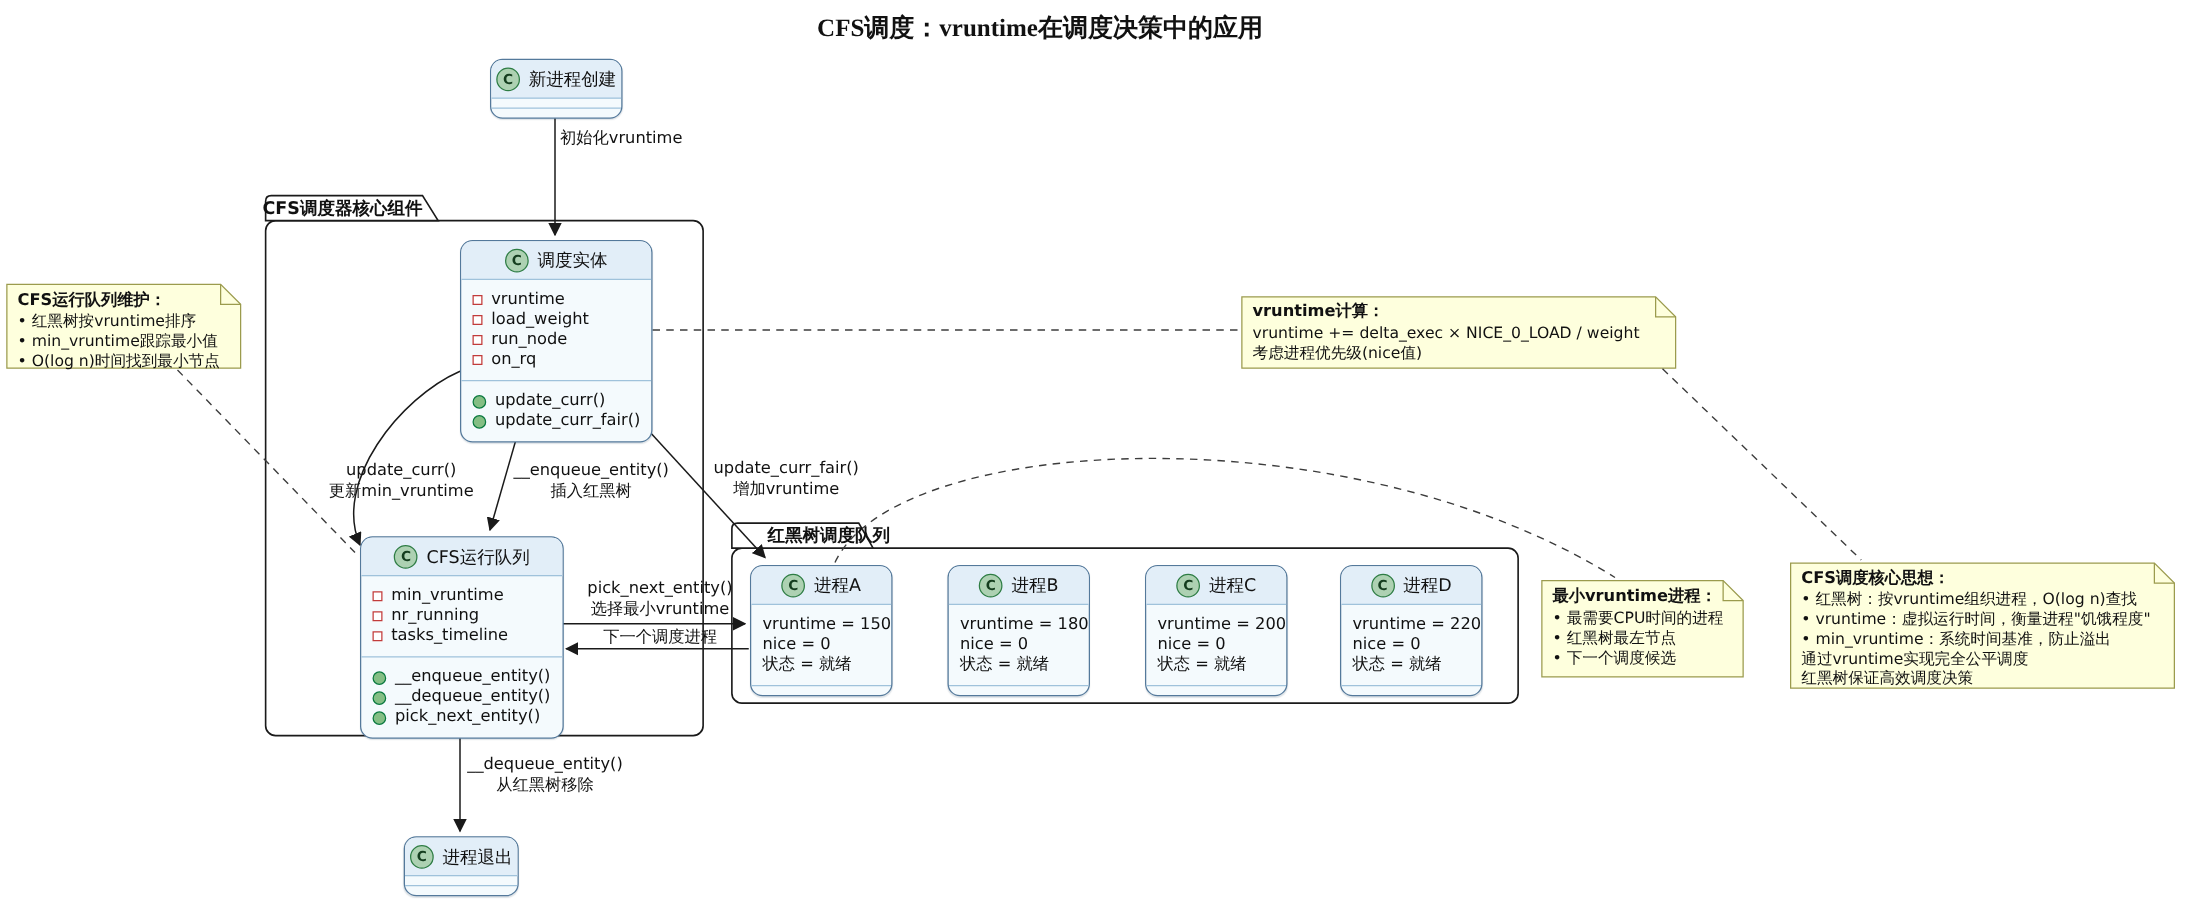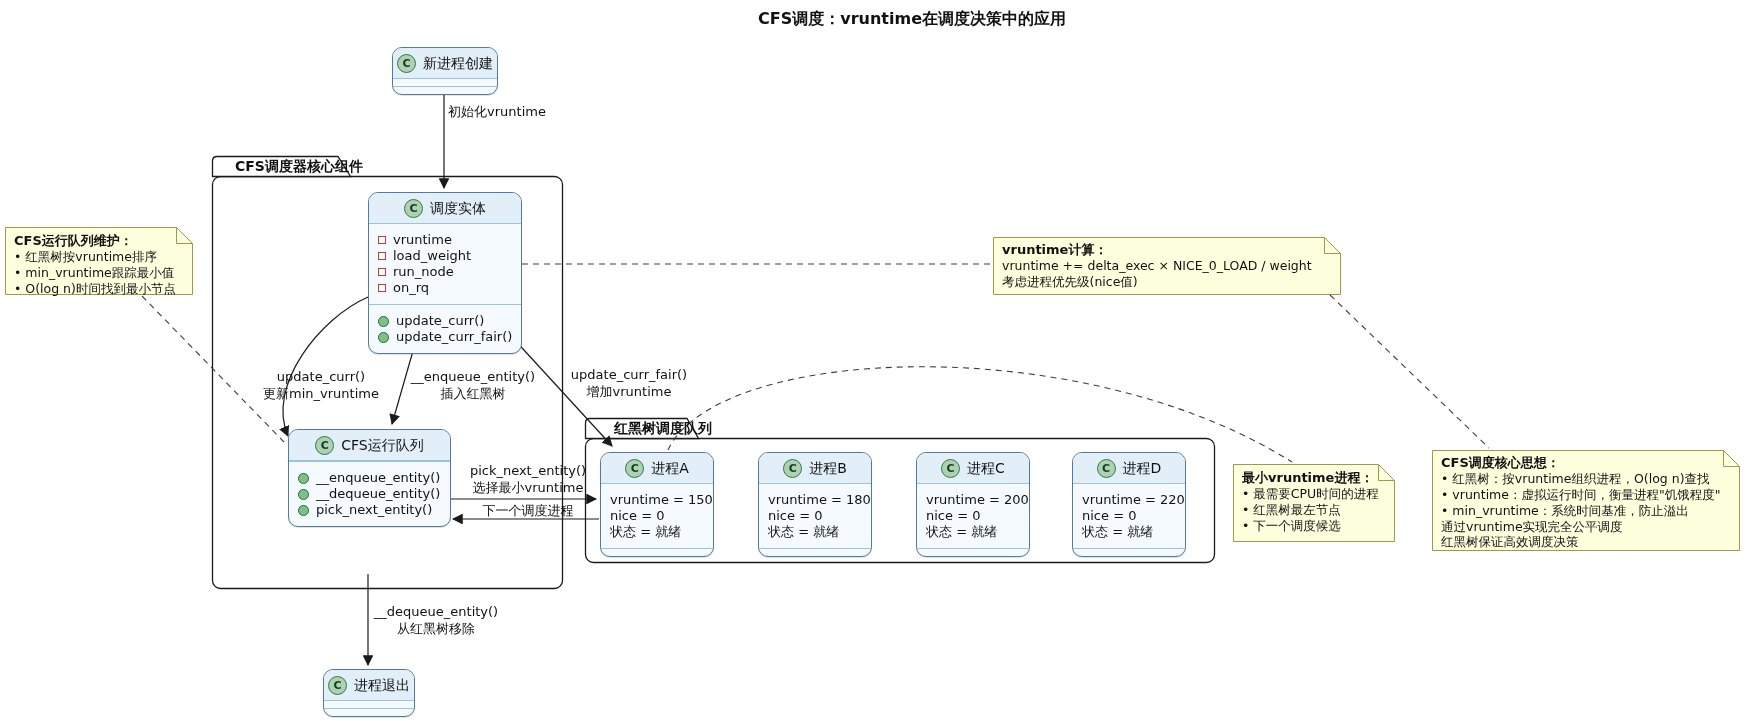--- a/index.html
+++ b/index.html
@@ -2,22 +2,22 @@
 <html><head>
 <meta charset="utf-8">
 <style>
   html,body{margin:0;padding:0;background:#ffffff;}
   body{
     width:1748px;height:721px;position:relative;overflow:hidden;
     font-family:"DejaVu Sans","Liberation Sans",sans-serif;color:#111;
   }
   .underlay{position:absolute;left:0;top:0;z-index:1;}
   .diagram-title{
-    position:absolute;z-index:3;left:912px;top:9px;transform:translateX(-50%);
-    font-size:16px;font-weight:bold;white-space:nowrap;
+    position:absolute;z-index:3;left:832px;top:9px;transform:translateX(-50%);
+    font-size:20px;font-weight:bold;white-space:nowrap;font-family:Liberation Serif, serif;
   }
   .pkg-label{position:absolute;z-index:3;font-weight:bold;font-size:14px;white-space:nowrap;}
   .uml-class{
     position:absolute;z-index:2;background:#F4FAFD;border:1px solid #54799B;
     border-radius:10px;overflow:hidden;box-shadow:0 1px 1px rgba(30,60,90,.15);
   }
   .cls-header{
     display:flex;align-items:center;justify-content:center;gap:7px;
     background:#E2EEF8;border-bottom:1px solid #9FC2DB;padding:6px 8px 5px 8px;
   }
@@ -84,21 +84,21 @@
   <path d="M368,574 L368,665" stroke="#1a1a1a" stroke-width="1.2" fill="none" marker-end="url(#arr)"></path>
 
   <path d="M142,296 L284,442" stroke="#3c3c3c" stroke-width="1.1" stroke-dasharray="6 5" fill="none"></path>
   <path d="M522,264 L993,264" stroke="#3c3c3c" stroke-width="1.1" stroke-dasharray="6 5" fill="none"></path>
   <path d="M668,450 C716,346 1078,328 1292,462" stroke="#3c3c3c" stroke-width="1.1" stroke-dasharray="6 5" fill="none"></path>
   <path d="M1330,295 L1489,448" stroke="#3c3c3c" stroke-width="1.1" stroke-dasharray="6 5" fill="none"></path>
 </svg>
 
 <div class="diagram-title">CFS调度：vruntime在调度决策中的应用</div>
 
-<div class="pkg-label" style="left:235px;top:158px;">CFS调度器核心组件</div>
+<div class="pkg-label" style="left:210px;top:158px;">CFS调度器核心组件</div>
 <div class="pkg-label" style="left:594px;top:420px;padding-left:20px;">红黑树调度队列</div>
 
 <div class="uml-class" style="left:392px;top:47px;width:104px;">
   <div class="cls-header">
     <span class="c-icon">C</span>
     <span class="cls-name">新进程创建</span>
   </div>
   <div class="small-strip"></div>
   <div class="small-strip sep"></div>
 </div>
@@ -135,20 +135,34 @@
         <span class="m-icon"></span>
         <span>update_curr_fair()</span>
       </div>
   </div>
 </div>
 
 <div class="uml-class" style="left:288px;top:429px;width:161px;">
   <div class="cls-header">
     <span class="c-icon">C</span>
     <span class="cls-name">CFS运行队列</span>
+  </div>
+  <div class="compartment">
+    <div class="member">
+        <span class="f-icon"></span>
+        <span>min_vruntime</span>
+      </div>
+    <div class="member">
+        <span class="f-icon"></span>
+        <span>nr_running</span>
+      </div>
+    <div class="member">
+        <span class="f-icon"></span>
+        <span>tasks_timeline</span>
+      </div>
   </div>
   <div class="compartment sep">
     <div class="member">
         <span class="m-icon"></span>
         <span>__enqueue_entity()</span>
       </div>
     <div class="member">
         <span class="m-icon"></span>
         <span>__dequeue_entity()</span>
       </div>

